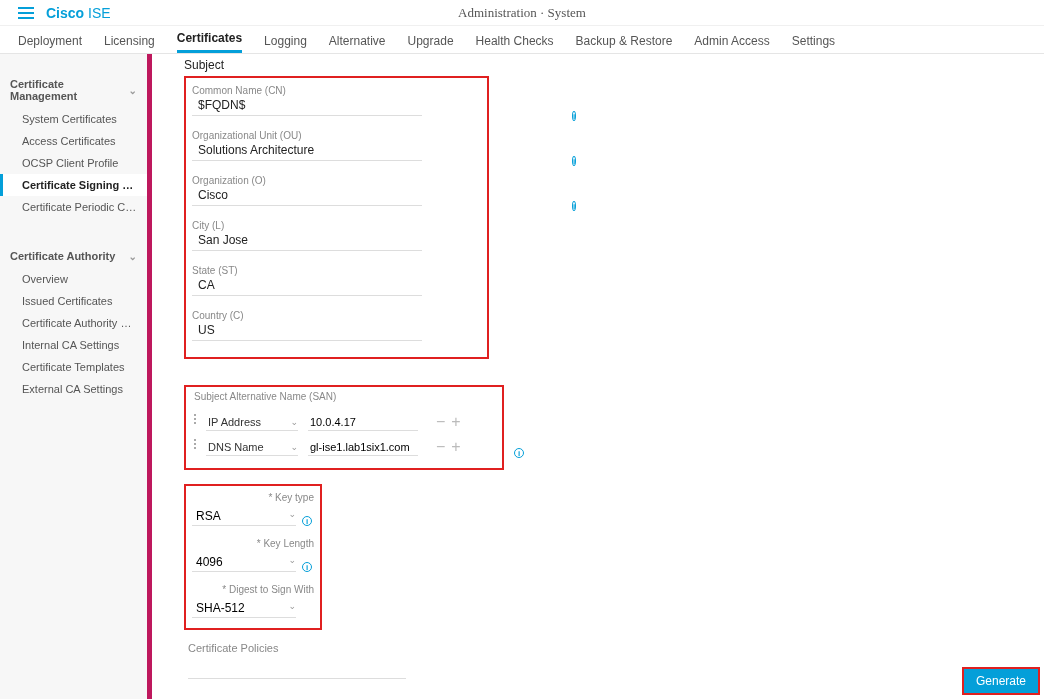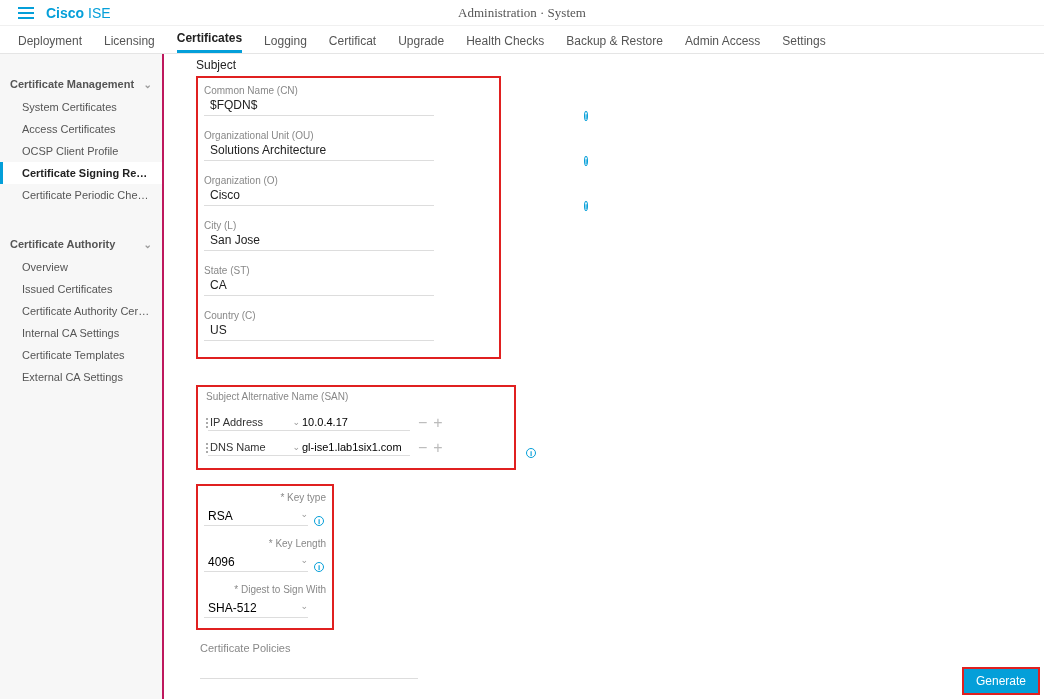--- a/index.html
+++ b/index.html
@@ -52,23 +52,23 @@
     }
     .tabbar .tab.active {
       color: #222; font-weight: 600; border-bottom: 3px solid #049fd9;
     }
     .content {
       display: flex;
       height: calc(699px - 26px - 28px);
       position: relative;
     }
     .sidebar {
-      width: 164px;
+      width: 152px;
       background: #f7f7f7;
-      border-right: 2px solid #be185d;
+      border-right: 5px solid #be185d;
       height: 100%;
       padding-top: 18px;
       font-size: 11px;
     }
     .sec-head {
       display: flex; justify-content: space-between; align-items: center;
       padding: 6px 10px;
       color: #555; font-weight: 600;
       cursor: pointer;
     }
@@ -114,21 +114,21 @@
       cursor: pointer;
     }
     .subject-row { display:flex; align-items:flex-end;}
     .subject-row .info-icon { margin-left: 140px; margin-bottom: 5px;}
     .san-box {
       margin-top: 26px;
       width: 320px;
       padding: 4px 6px 8px;
     }
     .san-label { font-size: 10px; color: #888; padding: 0 0 8px 2px; }
-    .san-row { display:flex; align-items:center; padding: 4px 2px; }
+    .san-row { display:flex; align-items:flex-start; gap: 10px; padding: 4px 2px; }
     .handle {
       display:inline-flex; flex-direction:column; gap:2px; cursor: move;
     }
     .handle span { width: 2px; height:2px; background:#aaa; display:inline-block;}
     .handle .r{ display:flex; gap:2px;}
     .san-select {
       font-size: 11px; border:none; border-bottom:1px solid #ddd; padding:2px 12px 2px 2px; width: 92px;
       color:#333; outline:none; background:transparent;
       appearance:none;
       position: relative;
@@ -175,21 +175,21 @@
     <span class="ise">ISE</span>
   </span>
   <span class="breadcrumb-center">Administration · System</span>
 </div>
 
 <div class="tabbar" id="tabbar">
     <span class="tab">Deployment</span>
     <span class="tab">Licensing</span>
     <span class="tab active">Certificates</span>
     <span class="tab">Logging</span>
-    <span class="tab">Certificat</span>
+    <span class="tab">Alternative</span>
     <span class="tab">Upgrade</span>
     <span class="tab">Health Checks</span>
     <span class="tab">Backup &amp; Restore</span>
     <span class="tab">Admin Access</span>
     <span class="tab">Settings</span>
   </div>
 
 <div class="content">
   <div class="sidebar" id="sidebar">
       <div class="sec-head">

